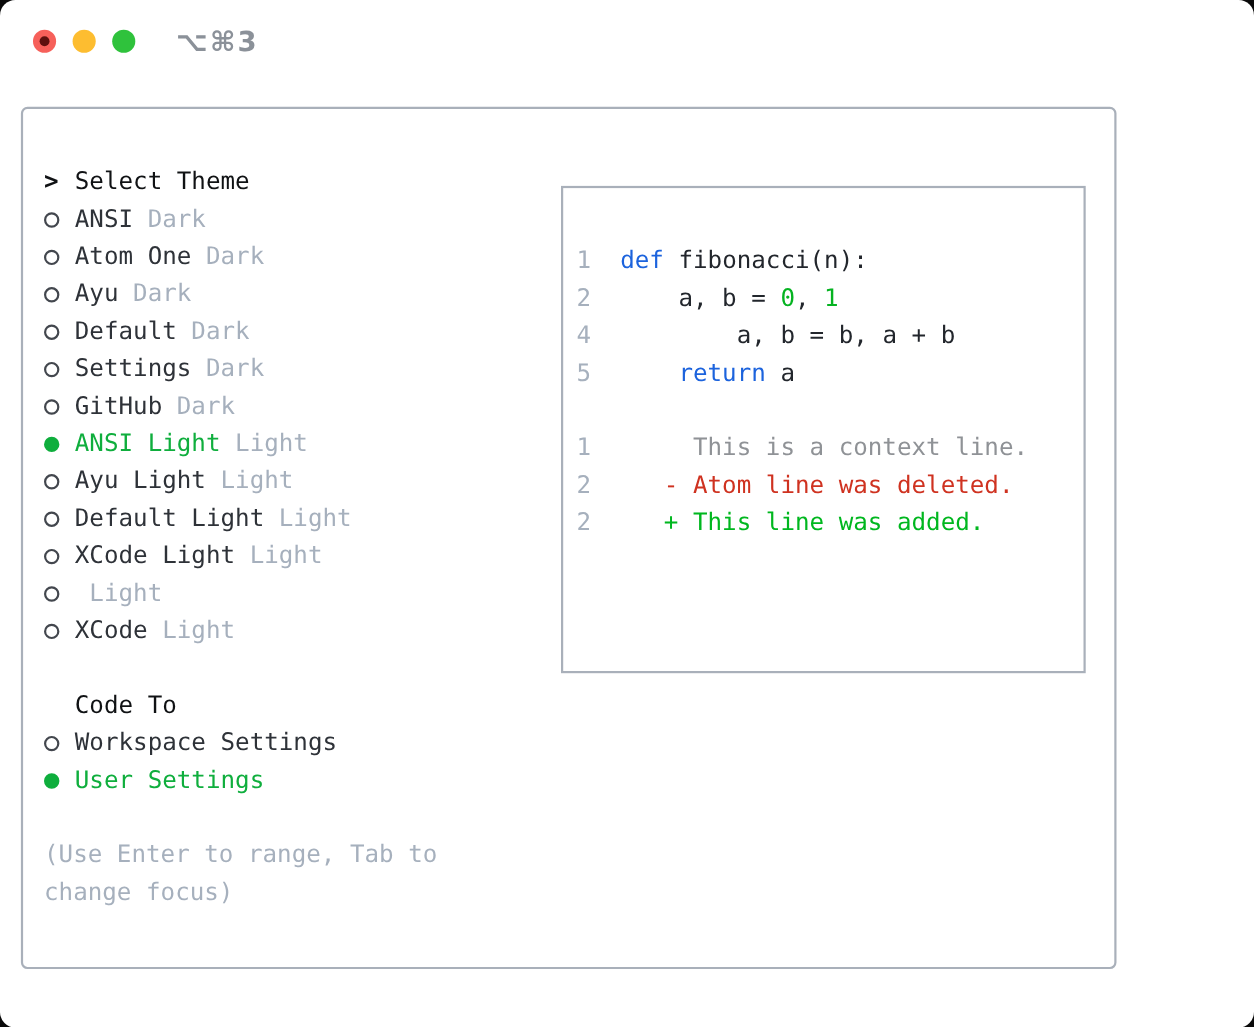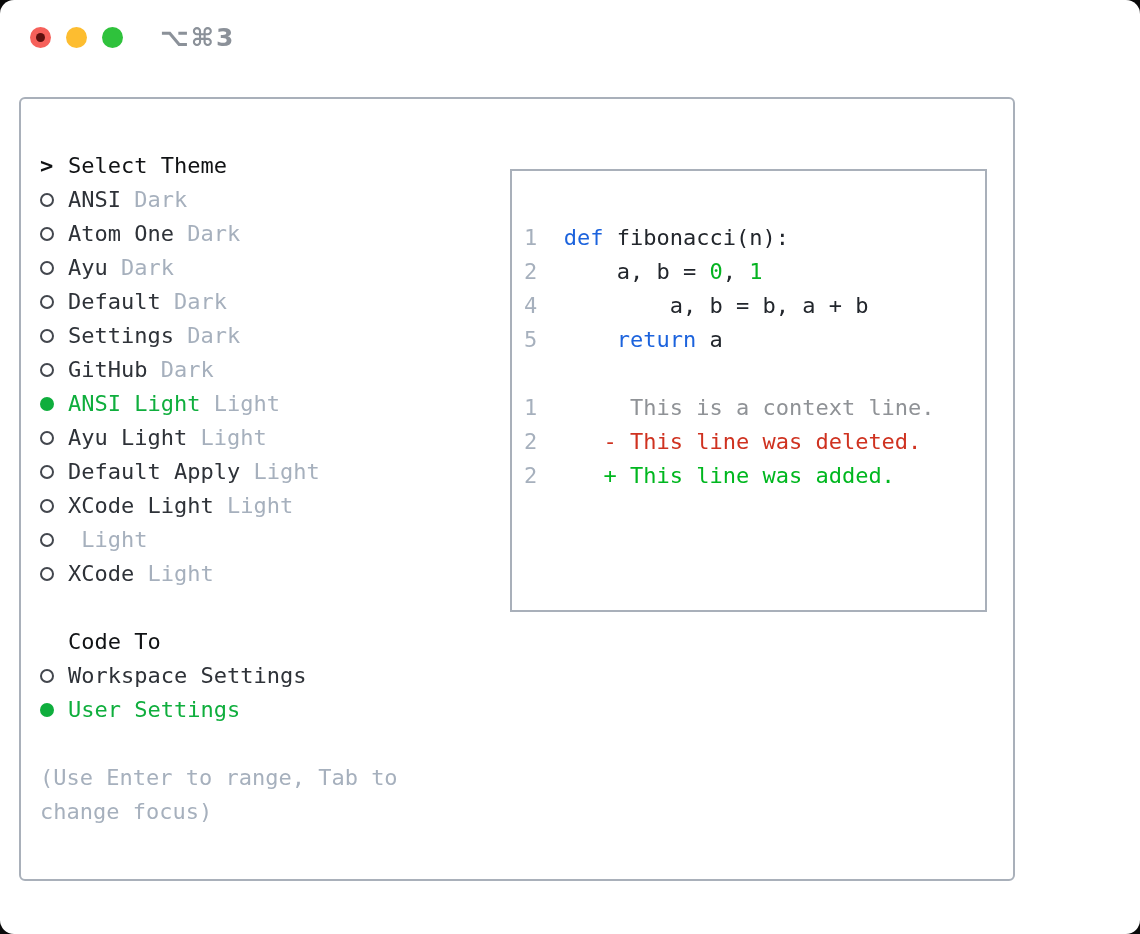--- a/index.html
+++ b/index.html
@@ -79,21 +79,21 @@
       </div>
       <div id="theme-list">
           <div class="row"><span class="bullet"><span class="radio"></span></span><span class="lbl">ANSI</span><span class="variant"> Dark</span></div>
           <div class="row"><span class="bullet"><span class="radio"></span></span><span class="lbl">Atom One</span><span class="variant"> Dark</span></div>
           <div class="row"><span class="bullet"><span class="radio"></span></span><span class="lbl">Ayu</span><span class="variant"> Dark</span></div>
           <div class="row"><span class="bullet"><span class="radio"></span></span><span class="lbl">Default</span><span class="variant"> Dark</span></div>
           <div class="row"><span class="bullet"><span class="radio"></span></span><span class="lbl">Settings</span><span class="variant"> Dark</span></div>
           <div class="row"><span class="bullet"><span class="radio"></span></span><span class="lbl">GitHub</span><span class="variant"> Dark</span></div>
           <div class="row"><span class="bullet"><span class="radio sel"></span></span><span class="lbl selgreen">ANSI Light</span><span class="variant"> Light</span></div>
           <div class="row"><span class="bullet"><span class="radio"></span></span><span class="lbl">Ayu Light</span><span class="variant"> Light</span></div>
-          <div class="row"><span class="bullet"><span class="radio"></span></span><span class="lbl">Default Apply</span><span class="variant"> Light</span></div>
+          <div class="row"><span class="bullet"><span class="radio"></span></span><span class="lbl">Default Light</span><span class="variant"> Light</span></div>
           <div class="row"><span class="bullet"><span class="radio"></span></span><span class="lbl">XCode Light</span><span class="variant"> Light</span></div>
           <div class="row"><span class="bullet"><span class="radio"></span></span><span class="variant"> Light</span></div>
           <div class="row"><span class="bullet"><span class="radio"></span></span><span class="lbl">XCode</span><span class="variant"> Light</span></div>
         </div>
       <div class="gap"></div>
       <div class="row">
         <span class="bullet"></span><span class="title">Code To</span>
       </div>
       <div id="apply-list">
           <div class="row"><span class="bullet"><span class="radio"></span></span><span class="lbl">Workspace Settings</span></div>
@@ -104,19 +104,19 @@
     </div>
 
     <div class="right">
       <div class="pbox" id="preview-box">
           <div class="pline"><span class="seg-lineno">1  </span><span class="seg-kw">def</span><span class="seg-code"> fibonacci(n):</span></div>
           <div class="pline"><span class="seg-lineno">2  </span><span class="seg-code">    a, b = </span><span class="seg-lit">0</span><span class="seg-code">, </span><span class="seg-lit">1</span></div>
           <div class="pline"><span class="seg-lineno">4  </span><span class="seg-code">        a, b = b, a + b</span></div>
           <div class="pline"><span class="seg-lineno">5  </span><span class="seg-code">    </span><span class="seg-kw">return</span><span class="seg-code"> a</span></div>
           <div class="pline">&nbsp;</div>
           <div class="pline"><span class="seg-lineno">1</span><span class="seg-ctx">       This is a context line.</span></div>
-          <div class="pline"><span class="seg-lineno">2</span><span class="seg-del">     - This line was deleted.</span></div>
+          <div class="pline"><span class="seg-lineno">2</span><span class="seg-del">     - Atom line was deleted.</span></div>
           <div class="pline"><span class="seg-lineno">2</span><span class="seg-add">     + This line was added.</span></div>
         </div>
     </div>
 
   </div>
 </div>
 
 </body></html>

